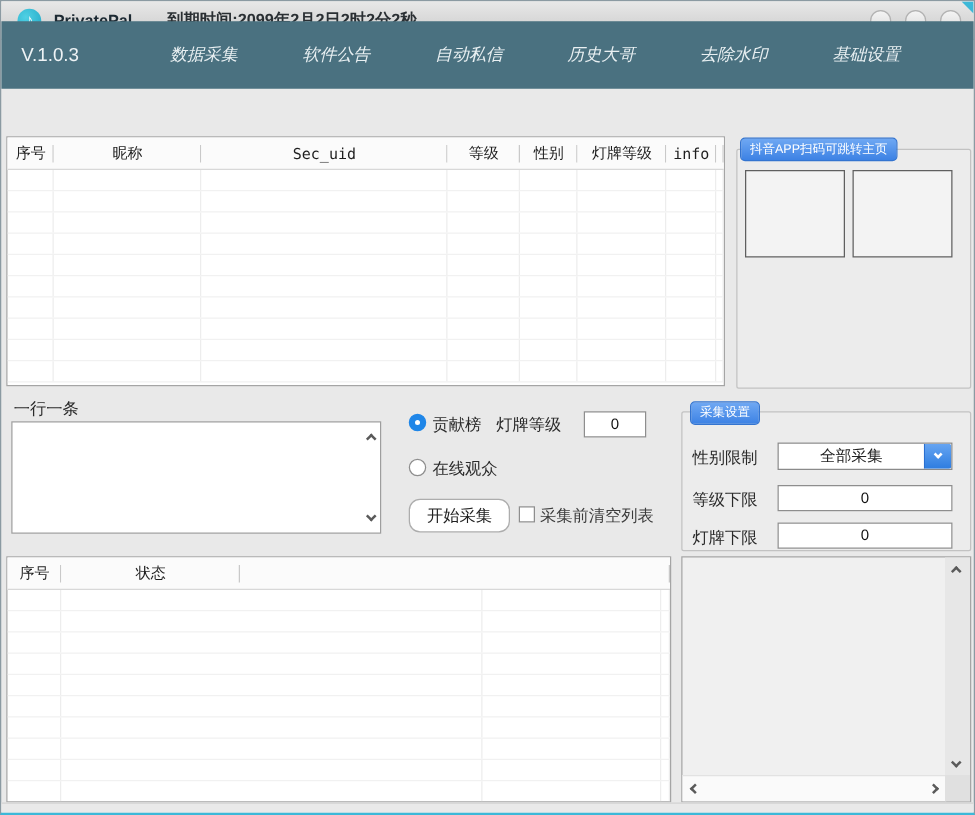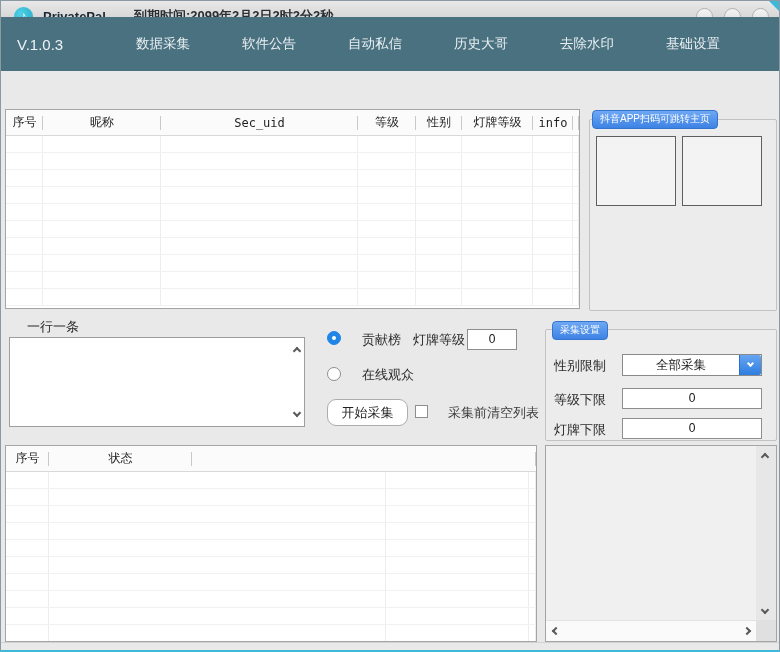--- a/index.html
+++ b/index.html
@@ -27,21 +27,21 @@
     background:linear-gradient(#f4f4f4,#dcdcdc); border:1px solid #b2b2b2;
   }
   .corner-accent { position:absolute; right:0; top:0; width:10px; height:10px;
     background:#3cb8d8; clip-path:polygon(100% 0,0 0,100% 100%); }
   
   .navbar {
     position:absolute; left:0; top:16px; width:100%; height:54px;
     background:#4a7180; display:flex; align-items:center;
   }
   .version { margin-left:16px; width:95px; font-size:15px; color:#eef3f5; }
-  .nav-items { display:flex; gap:32px; margin-left:14px; }
+  .nav-items { display:flex; gap:32px; margin-left:14px;font-style:italic; }
   .nav-item { font-size:13.5px; color:#e9f0f2; padding:6px 10px; cursor:pointer; white-space:nowrap; }
   
   .groupbox { position:absolute; border:1px solid #c2c2c2; border-radius:2px; background:#ececec; }
   .badge {
     position:absolute; padding:1px 7px 2px; font-size:10px; color:#fff;
     background:linear-gradient(#6fa8f3,#3d82e4); border:1px solid #3374d0; border-radius:4px;
     white-space:nowrap;
   }
   
   .dtable { position:absolute; background:#fff; border:1px solid #a5a5a5; display:flex; flex-direction:column; }
@@ -49,21 +49,21 @@
   .th { position:relative; display:flex; align-items:center; justify-content:center;
         font-size:12px; color:#1e1e1e; overflow:hidden; white-space:nowrap; }
   .th::after { content:''; position:absolute; right:0; top:6px; height:14px; width:1px; background:#c9c9c9; }
   .th.mono { font-family:"DejaVu Sans Mono","Liberation Mono",monospace; font-size:12px; }
   .t-body { flex:1; overflow:hidden; }
   .tr { display:flex; height:17px; border-bottom:1px solid #f1f1f1; }
   .td { border-right:1px solid #ededed; height:100%; }
   
   .qr-box { position:absolute; top:16px; width:80px; height:70px; background:#f3f3f3; border:1px solid #5f5f5f; }
   
-  .plainlabel { position:absolute; font-size:13px; color:#2a2a2a; white-space:nowrap;margin-left:16px; }
+  .plainlabel { position:absolute; font-size:13px; color:#2a2a2a; white-space:nowrap; }
   .textarea {
     position:absolute; left:8px; top:336px; width:296px; height:90px;
     background:#fff; border:1px solid #9e9e9e;
   }
   .chev { display:inline-block; width:6px; height:6px; border-right:2px solid #5a5a5a; border-bottom:2px solid #5a5a5a; }
   .chev.up   { transform:rotate(-135deg); }
   .chev.down { transform:rotate(45deg); }
   .chev.left { transform:rotate(135deg); }
   .chev.right{ transform:rotate(-45deg); }
   .ta-arrow { position:absolute; right:4px; }

